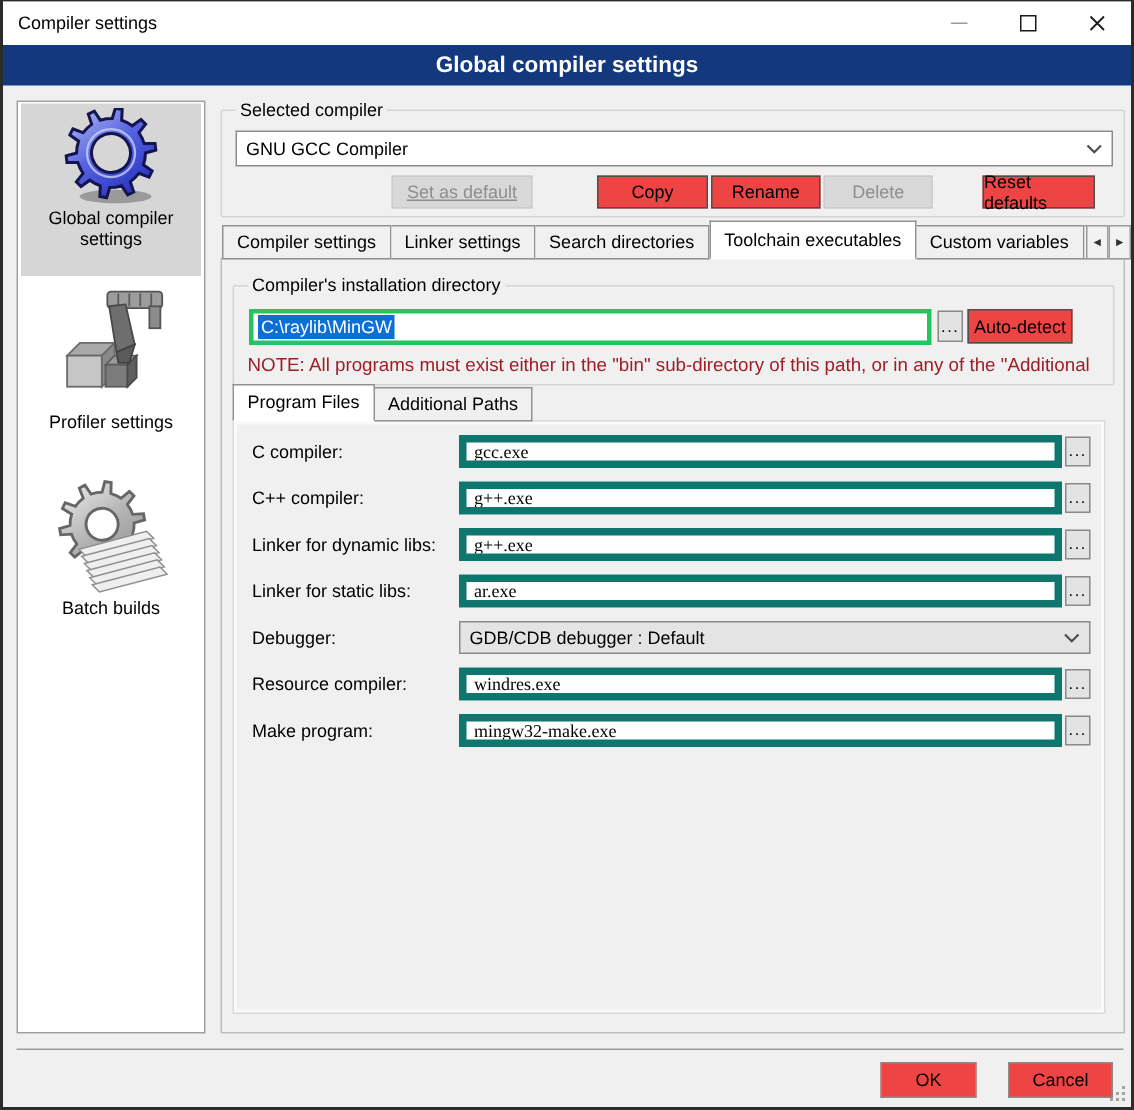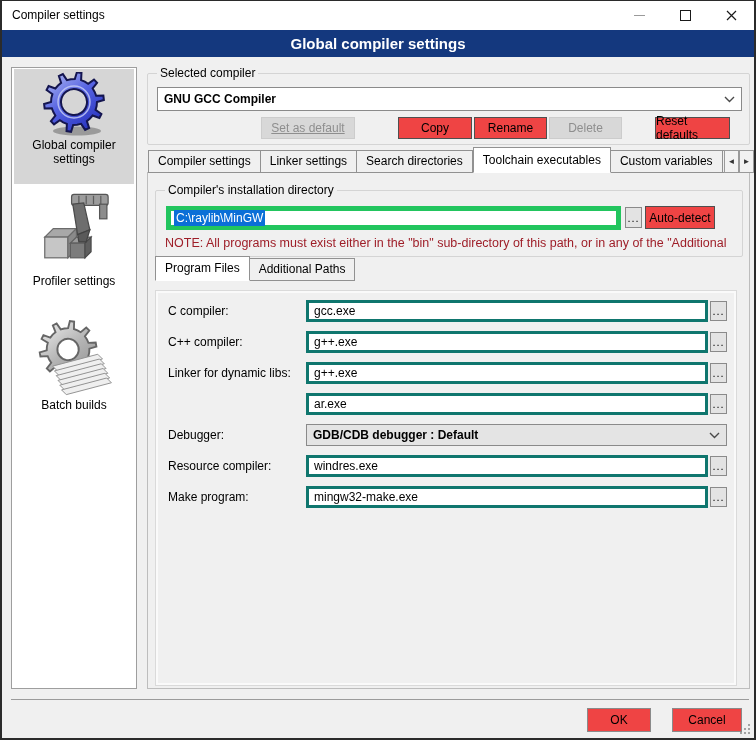--- a/index.html
+++ b/index.html
@@ -23,48 +23,48 @@
   .si2{top:120px;height:106px;}
   .si3{top:252px;height:94px;}
   .sitem svg{display:block;margin:0 auto;}
   
   .group{position:absolute;border:1px solid #D4D4D4;border-radius:2px;box-sizing:border-box;}
   .group .glabel{position:absolute;top:-8px;left:9px;background:#F0F0F0;padding:0 3px;font-size:12px;}
   .g1{left:145px;top:72px;width:603px;height:72px;}
   .g2{left:153px;top:189px;width:588px;height:67px;z-index:5;}
   
   .combo{position:absolute;display:flex;align-items:center;background:#FFF;border:1px solid #8A8A8A;box-sizing:border-box;padding:0 6px;cursor:default;}
-  .combo .ctext{flex:1;overflow:hidden;white-space:nowrap;font-weight:bold;}
+  .combo .ctext{flex:1;overflow:hidden;white-space:nowrap;}
   .combo svg{flex:none;}
   .combo.gray{background:#E4E4E4;}
   
   .btn{position:absolute;display:flex;align-items:center;justify-content:center;background:#ef4444;border:1px solid #4F4F4F;font-size:12px;box-sizing:border-box;cursor:default;}
   .btn.std{border-color:#8A8A8A;background:#E3E3E3;}
   .btn.disabled{background:#D8D8D8;border-color:#CCCCCC;color:#8E8E8E;}
   
   .tabstrip{position:absolute;left:146px;top:146px;height:26px;display:flex;align-items:flex-end;z-index:6;}
   .tab{height:23px;line-height:21px;padding:0 9px;background:#F0F0F0;border:1px solid #919191;border-left:none;box-sizing:border-box;white-space:nowrap;cursor:default;}
   .tab.first{border-left:1px solid #919191;}
   .tab.active{height:26px;line-height:24px;background:#FFF;border-left:1px solid #919191;border-bottom:1px solid #FFF;position:relative;z-index:7;margin-top:36px;}
   .tab.clip{width:40px;overflow:hidden;padding-right:0;}
   .tscroll{position:absolute;top:149px;width:15px;height:23px;background:#F2F2F2;border:1px solid #9A9A9A;box-sizing:border-box;display:flex;align-items:center;justify-content:center;font-size:8px;color:#333;z-index:8;cursor:default;}
   .tsl{left:722px;} .tsr{left:737px;}
   
   .tabpanel{position:absolute;left:145px;top:171px;width:603px;height:517px;background:#F0F0F0;border:1px solid #BDBDBD;box-sizing:border-box;z-index:2;}
   
-  .pathbox{position:absolute;left:10px;top:15px;width:455px;height:24px;background:#FFF;border:5px solid #22c55e;box-sizing:border-box;display:flex;align-items:center;padding:0 3px;}
+  .pathbox{position:absolute;left:10px;top:15px;width:455px;height:24px;background:#FFF;border:3px solid #22c55e;box-sizing:border-box;display:flex;align-items:center;padding:0 3px;}
   .pathbox .selhl{background:#0B6FD7;color:#FFF;padding:1px 2px;white-space:pre;}
   .note{position:absolute;left:9px;top:45px;width:574px;color:#9E1E28;white-space:nowrap;overflow:hidden;font-size:12.5px;}
   
   .subtabstrip{position:absolute;left:153px;top:255px;height:25px;display:flex;align-items:flex-end;z-index:6;}
-  .subpanel{position:absolute;left:153px;top:289px;width:582px;height:396px;background:#F0F0F0;border:1px solid #DADADA;box-shadow:inset 0 0 0 2px #FAFAFA;box-sizing:border-box;z-index:3;}
+  .subpanel{position:absolute;left:153px;top:279px;width:582px;height:396px;background:#F0F0F0;border:1px solid #DADADA;box-shadow:inset 0 0 0 2px #FAFAFA;box-sizing:border-box;z-index:3;}
   
   .frow{position:absolute;left:0;width:100%;height:22px;}
   .frow .flabel{position:absolute;left:12px;top:0;line-height:22px;}
-  .textfield{position:absolute;left:150px;top:0;width:402px;height:22px;border:3px solid #0f766e;background:#FFF;box-sizing:border-box;font-family:Liberation Sans, sans-serif;font-size:12px;padding:0 5px;outline:none;}
+  .textfield{position:absolute;left:150px;top:0;width:402px;height:22px;border:5px solid #0f766e;background:#FFF;box-sizing:border-box;font-family:Liberation Serif, serif;font-size:12px;padding:0 5px;outline:none;}
   .dots{left:554px;top:1px;width:17px;height:20px;font-size:11px;letter-spacing:1px;}
   .r0{top:9px;} .r1{top:40px;} .r2{top:71px;} .r3{top:102px;} .r4{top:133px;} .r5{top:164px;} .r6{top:195px;}
   
   .sep{position:absolute;left:9px;top:698px;width:738px;border-top:1px solid #9B9B9B;}
   .okbtn{left:585px;top:707px;width:64px;height:24px;border-color:#8A8A8A;}
   .cancelbtn{left:670px;top:707px;width:70px;height:24px;border-color:#8A8A8A;}
   .grip{position:absolute;right:3px;bottom:3px;}
 </style>
 </head>
 <body>
@@ -201,20 +201,21 @@
       <span class="flabel">C++ compiler:</span>
       <input class="textfield" value="g++.exe" style="">
       <div class="btn std dots">...</div>
     </div>
     <div class="frow r2">
       <span class="flabel">Linker for dynamic libs:</span>
       <input class="textfield" value="g++.exe" style="">
       <div class="btn std dots">...</div>
     </div>
     <div class="frow r3">
+      <span class="flabel">Linker for static libs:</span>
       <input class="textfield" value="ar.exe" style="">
       <div class="btn std dots">...</div>
     </div>
     <div class="frow r4">
       <span class="flabel">Debugger:</span>
       <div class="combo gray" style="left:150px;top:0;width:421px;height:22px;">
         <span class="ctext">GDB/CDB debugger : Default</span>
         <svg width="11" height="7" viewBox="0 0 11 7">
             <polyline points="1,1 5.5,5.5 10,1" fill="none" stroke="#4A4A4A" stroke-width="1.4"></polyline>
           </svg>

